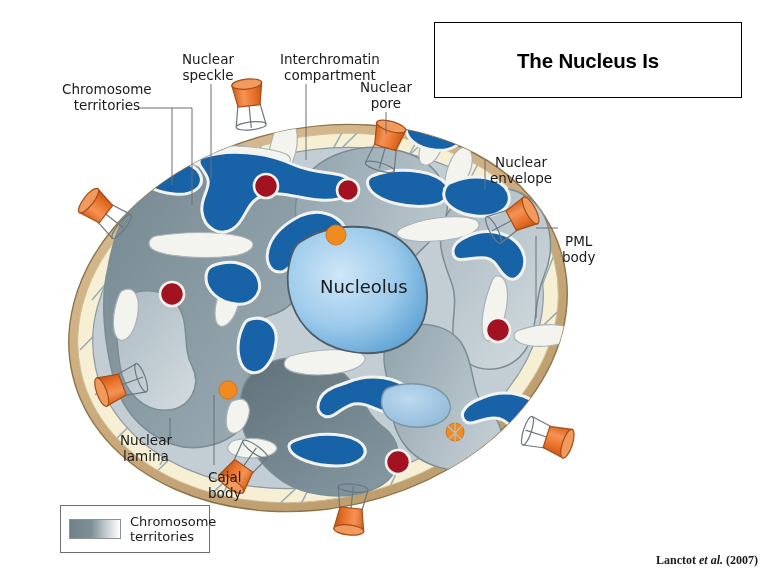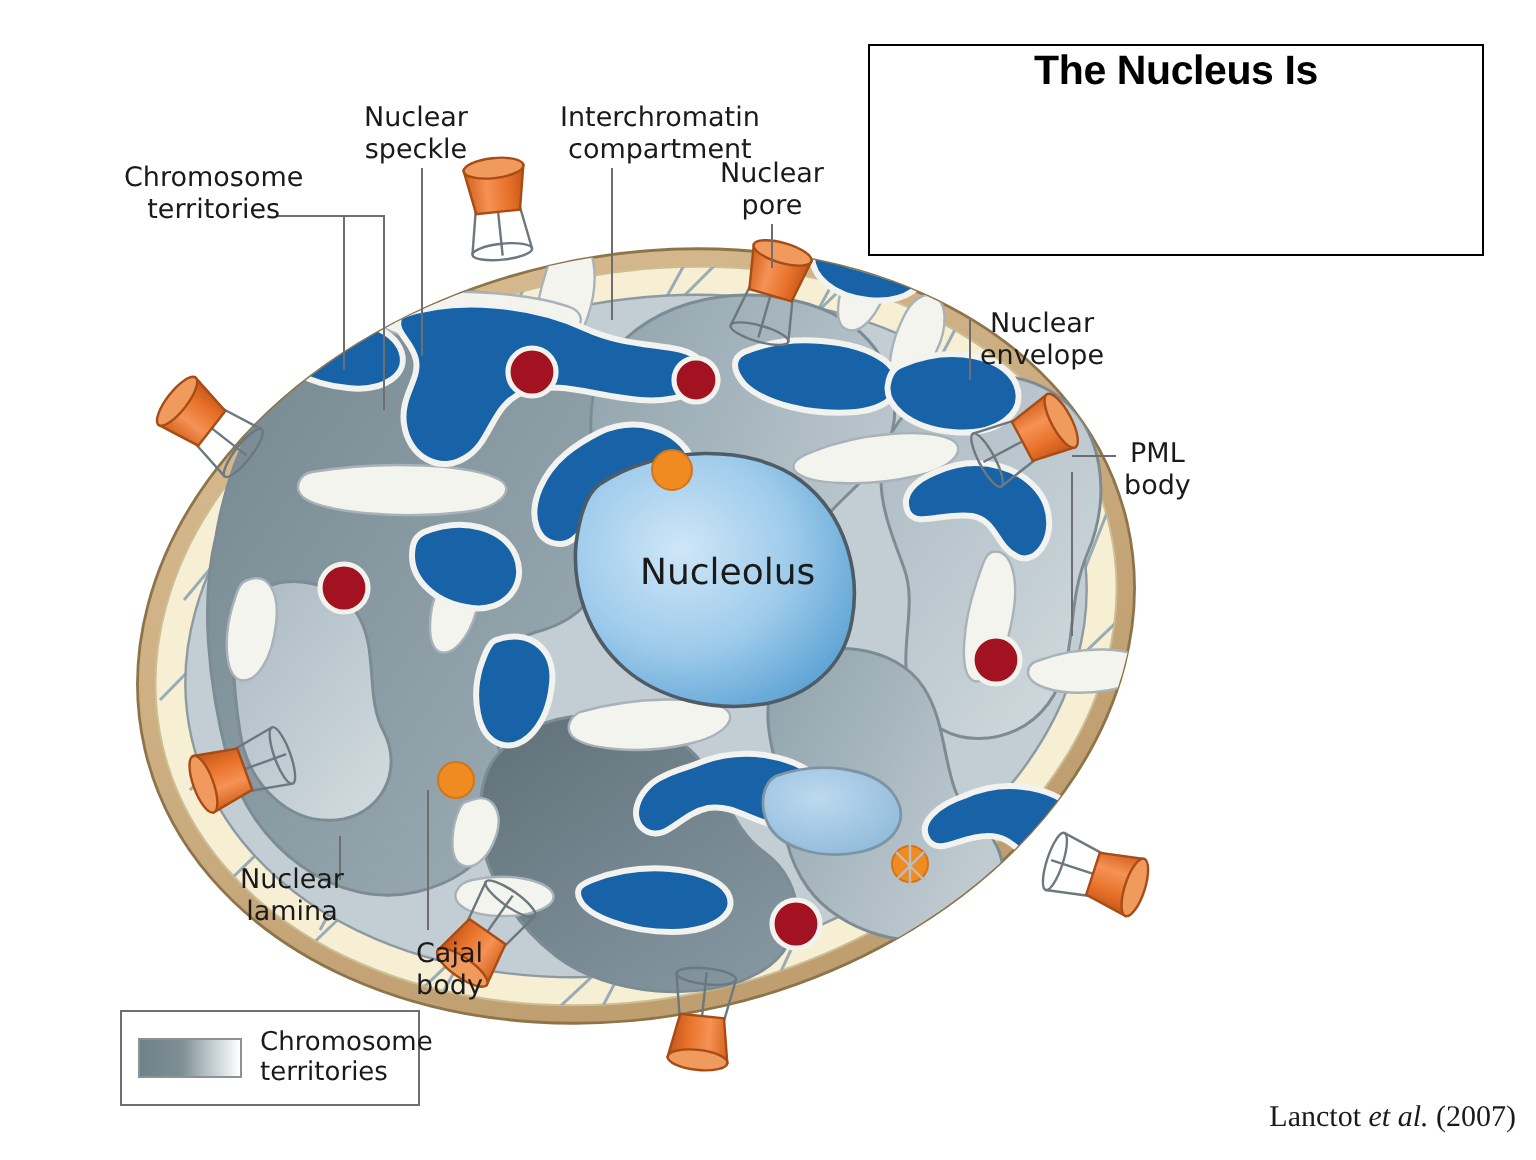--- a/index.html
+++ b/index.html
@@ -3,23 +3,23 @@
 <meta charset="utf-8">
 <style>
   html,body{margin:0;padding:0;background:#ffffff;}
   body{width:768px;height:580px;position:relative;overflow:hidden;
        font-family:"Liberation Sans",sans-serif;}
 
   #stage{position:absolute;inset:0;width:768px;height:580px;}
 
   
   .title-box{
-    position:absolute;left:434px;top:22px;width:308px;height:106px;
+    position:absolute;left:434px;top:22px;width:308px;height:76px;
     background:#ffffff;border:1.5px solid #000000;
-    display:flex;flex-direction:column;align-items:center;justify-content:flex-start;
+    display:flex;flex-direction:column;align-items:center;justify-content:center;
     box-sizing:border-box;
   }
   .title-line{
     font-weight:bold;font-size:20.5px;line-height:25px;color:#000000;
     text-align:center;letter-spacing:-0.2px;white-space:nowrap;
   }
 
   
   .lbl{
     position:absolute;color:#1a1a1a;font-size:13.5px;line-height:15.5px;
@@ -38,21 +38,21 @@
     background:linear-gradient(to right,#6f8289 0%,#7e8f95 42%,#b9c4c8 68%,#ffffff 100%);
   }
   .legend-text{
     margin-left:9px;font-size:13px;line-height:15px;color:#1a1a1a;
     font-family:"DejaVu Sans",sans-serif;white-space:pre-line;
   }
 
   
   .citation{
     position:absolute;right:10px;bottom:12px;
-    font-family:"Liberation Serif",serif;font-weight:normal;font-size:15px;
+    font-family:"Liberation Serif",serif;font-weight:bold;font-size:12px;
     color:#1a1a1a;
   }
   .citation i{font-style:italic;}
 </style>
 </head>
 <body>
 
 <div id="stage">
 
   <svg id="diagram" width="768" height="580" viewBox="0 0 768 580" style="position:absolute;left:0;top:0;">
@@ -278,21 +278,21 @@
   <div class="lbl" style="left:62px;top:82px;">Chromosome
 territories</div>
   <div class="lbl" style="left:182px;top:52px;">Nuclear
 speckle</div>
   <div class="lbl" style="left:280px;top:52px;">Interchromatin
 compartment</div>
   <div class="lbl" style="left:360px;top:80px;">Nuclear
 pore</div>
   <div class="lbl" style="left:490px;top:155px;">Nuclear
 envelope</div>
-  <div class="lbl" style="left:562px;top:220px;">PML
+  <div class="lbl" style="left:562px;top:234px;">PML
 body</div>
   <div class="lbl" style="left:120px;top:433px;">Nuclear
 lamina</div>
   <div class="lbl" style="left:172px;top:470px;margin-left:36px;">Cajal
 body</div>
 
   <div class="lbl" style="left:320px;top:279px;font-size:18px;">Nucleolus</div>
 
   <div class="legend-box">
     <div class="legend-swatch"></div>

